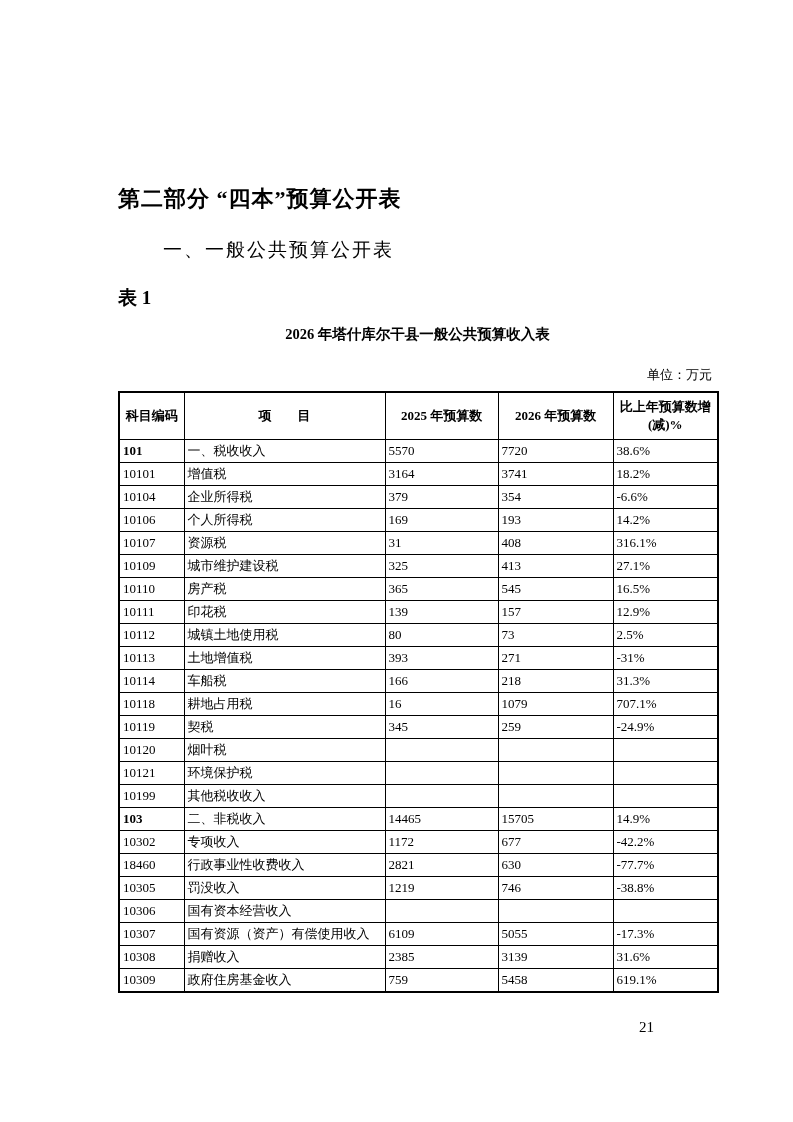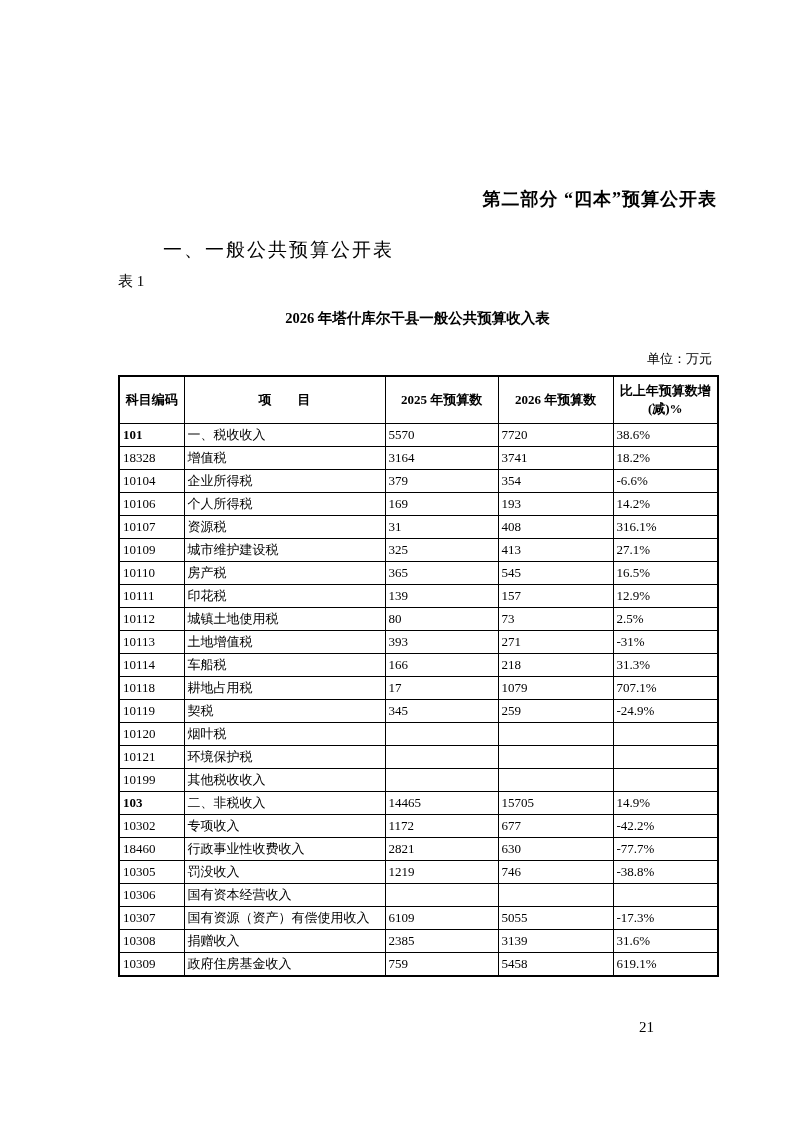--- a/index.html
+++ b/index.html
@@ -14,38 +14,39 @@
     font-family: "Liberation Serif", "DejaVu Serif", serif;
     color: #000000;
     overflow: hidden;
   }
   .content {
     width: 599px;
     margin-left: 118px;
     padding-top: 186px;
   }
   .main-title {
-    font-size: 18px;
+    font-size: 22px;
     font-weight: 700;
-    text-align: right;
+    text-align: left;
     letter-spacing: 1px;
     line-height: 26px;
   }
   .section-heading {
     margin-top: 26px;
     margin-left: 45px;
     font-size: 19px;
     font-weight: 400;
     letter-spacing: 2px;
     line-height: 24px;
   }
   .table-label {
-    margin-top: 12px;
-    font-size: 15px;
+    margin-top: 28px;
+    font-size: 19px;
     line-height: 15px;
+    font-weight: bold;
   }
   .table-title {
     margin-top: 21px;
     text-align: center;
     font-size: 14.5px;
     font-weight: 700;
     line-height: 17px;
   }
   .unit-note {
     margin-top: 24px;
@@ -128,21 +129,21 @@
     </thead>
     <tbody>
         <tr>
           <td class="bold">101</td>
           <td>一、税收收入</td>
           <td>5570</td>
           <td>7720</td>
           <td>38.6%</td>
         </tr>
         <tr>
-          <td>18328</td>
+          <td>10101</td>
           <td>增值税</td>
           <td>3164</td>
           <td>3741</td>
           <td>18.2%</td>
         </tr>
         <tr>
           <td>10104</td>
           <td>企业所得税</td>
           <td>379</td>
           <td>354</td>
@@ -200,21 +201,21 @@
         <tr>
           <td>10114</td>
           <td>车船税</td>
           <td>166</td>
           <td>218</td>
           <td>31.3%</td>
         </tr>
         <tr>
           <td>10118</td>
           <td>耕地占用税</td>
-          <td>17</td>
+          <td>16</td>
           <td>1079</td>
           <td>707.1%</td>
         </tr>
         <tr>
           <td>10119</td>
           <td>契税</td>
           <td>345</td>
           <td>259</td>
           <td>-24.9%</td>
         </tr>

